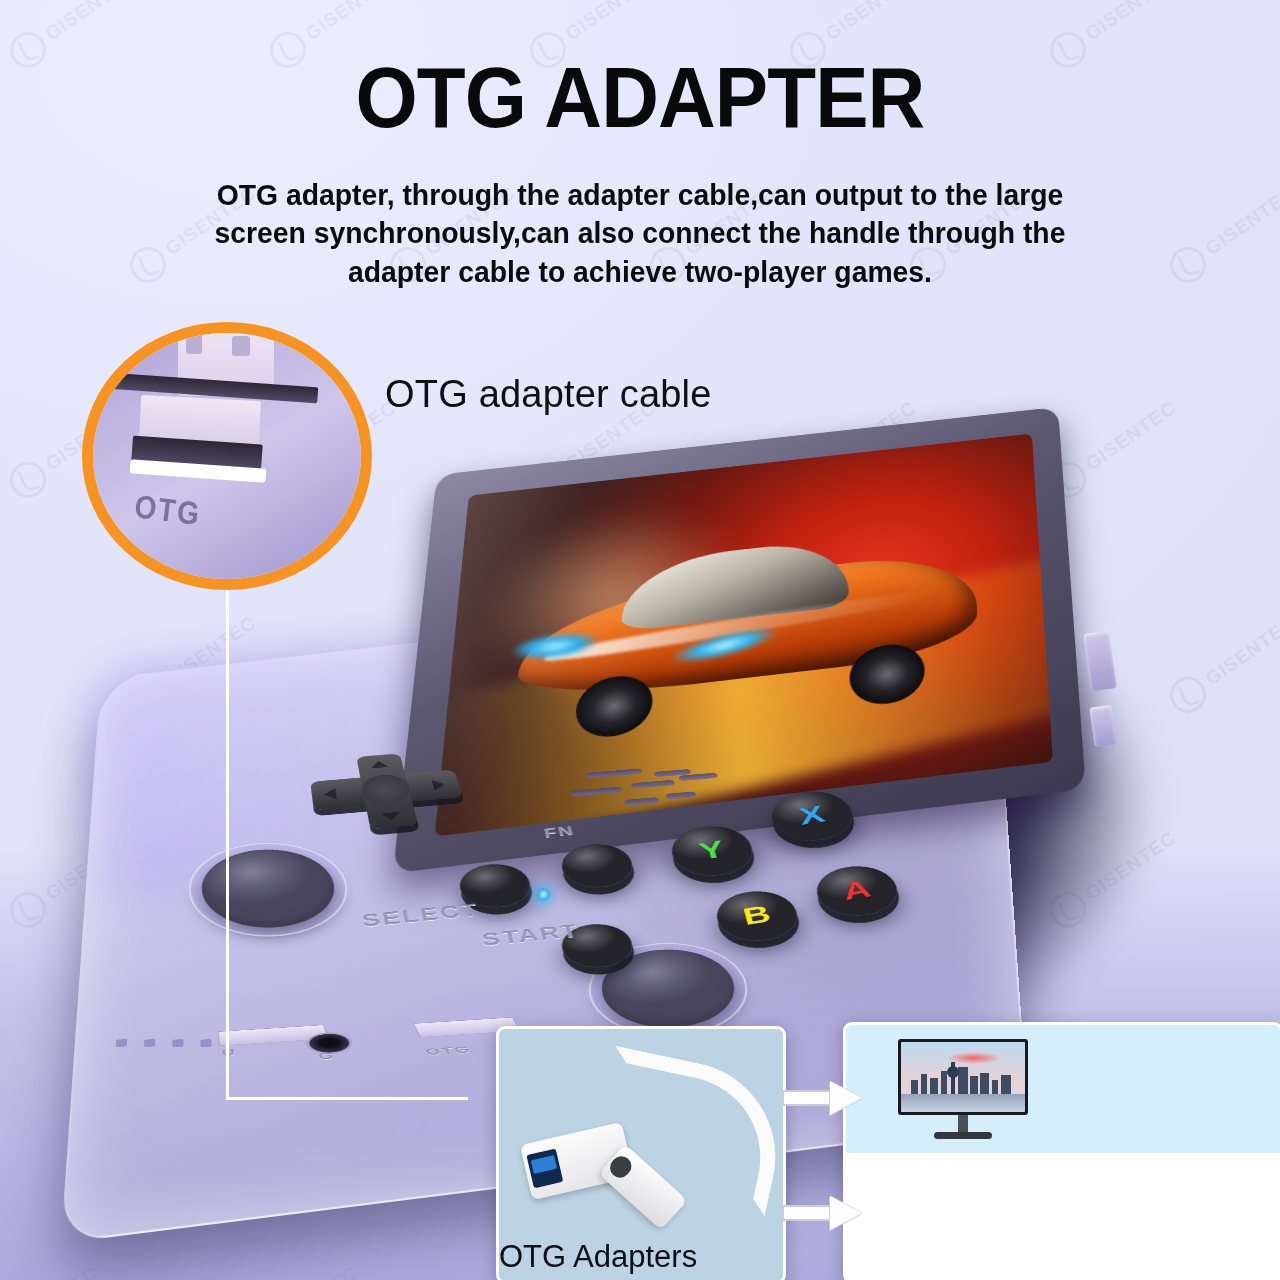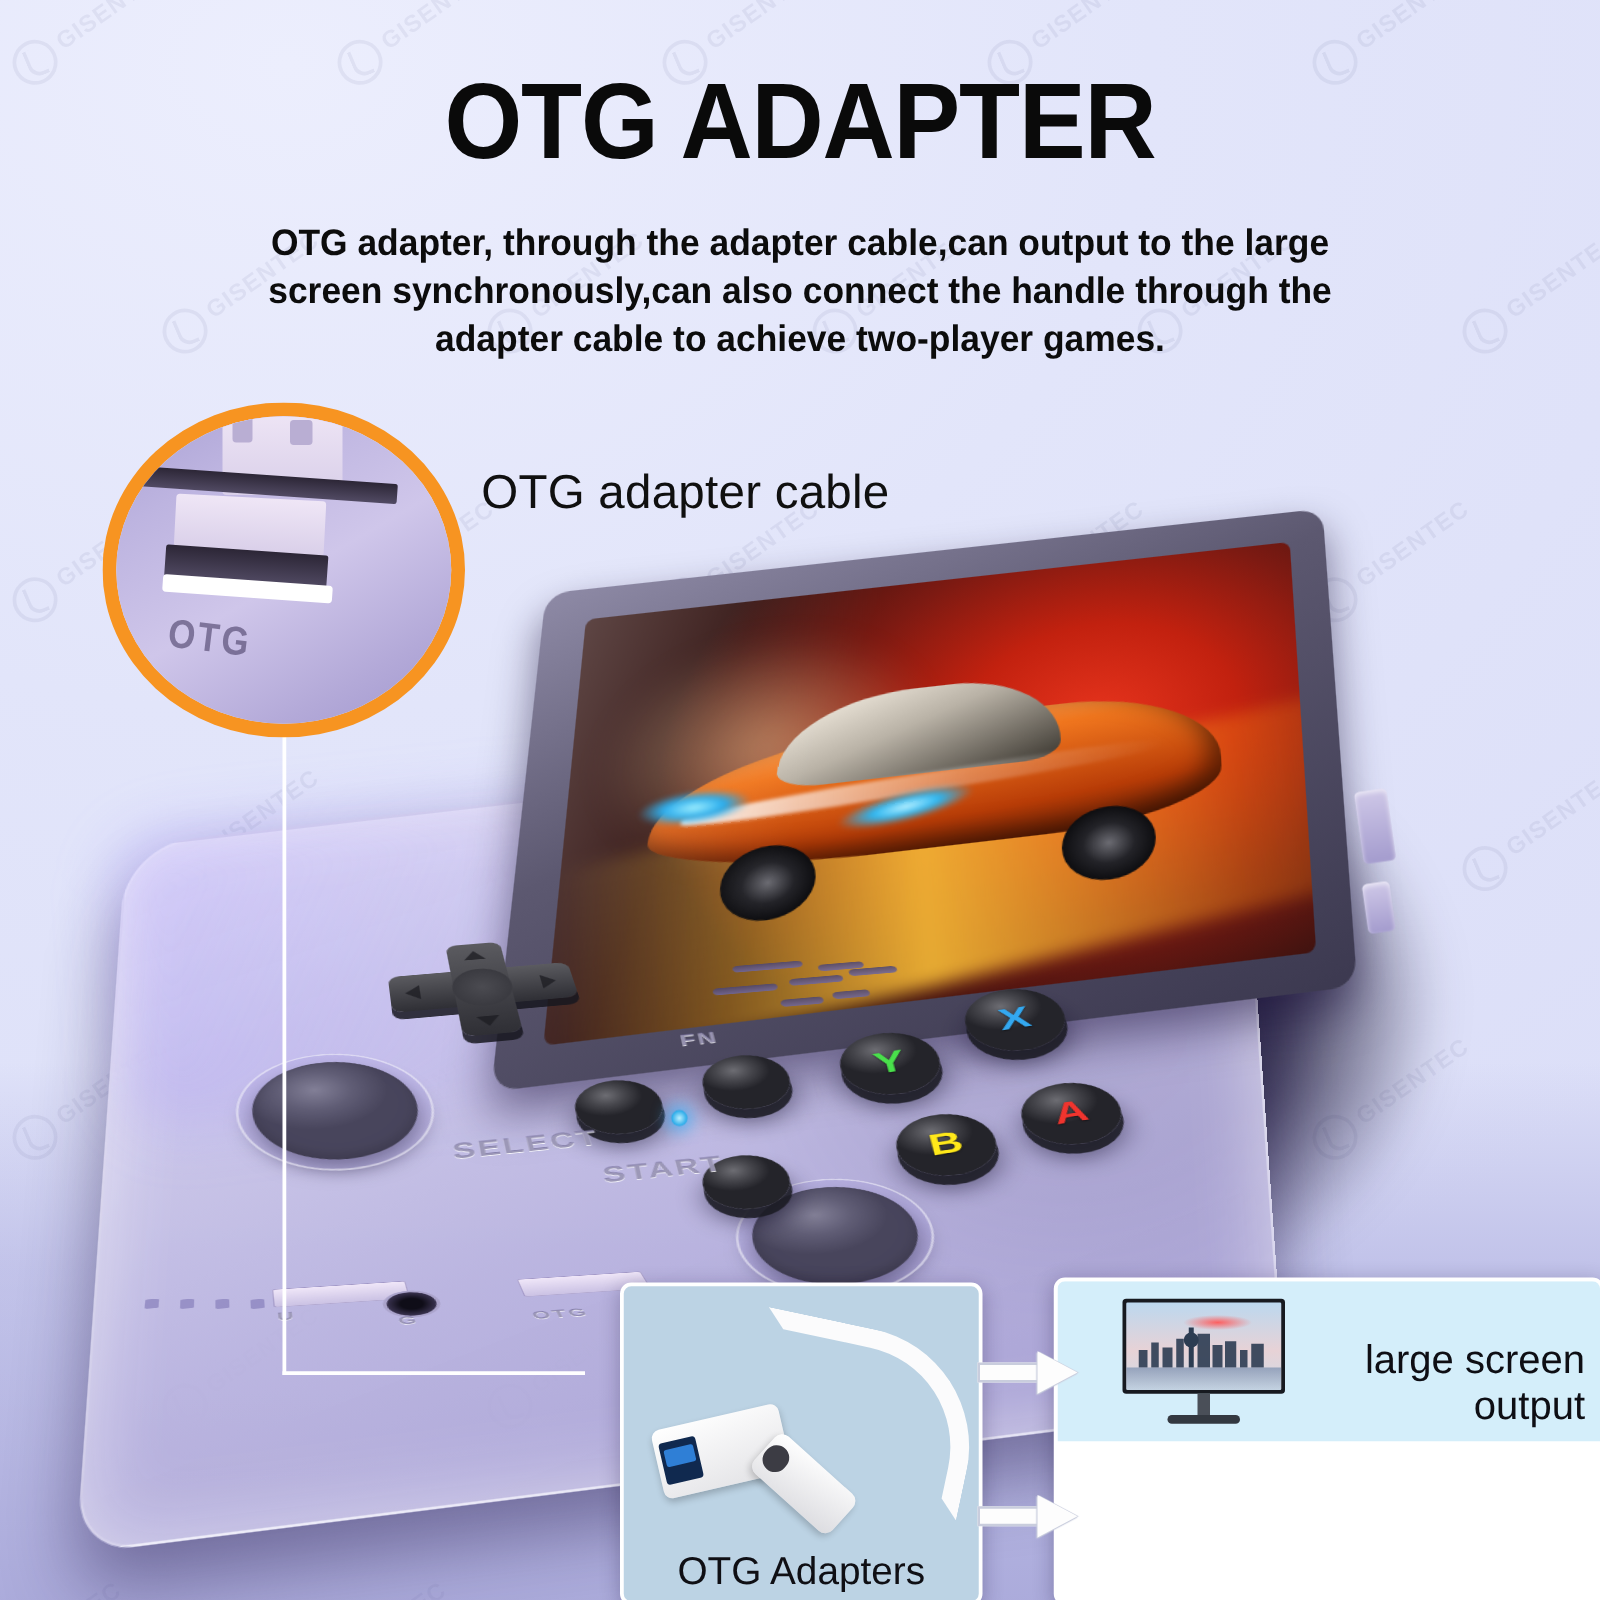--- a/index.html
+++ b/index.html
@@ -244,21 +244,21 @@
     border-radius:4px;box-shadow:inset 0 2px 4px rgba(255,255,255,.6);
   }
   
   .panel{
     position:absolute;background:#fff;border:3px solid #fff;border-radius:9px;
     box-shadow:0 4px 16px rgba(25,15,60,.30);overflow:hidden;z-index:12;
   }
   .panel-left{left:496px;top:1026px;width:284px;height:252px;background:#bcd3e4;}
   .panel-right{left:843px;top:1022px;width:434px;height:256px;background:#fff;}
   .pl-caption{
-    position:absolute;left:0;right:0;bottom:6px;text-align:center;
+    position:absolute;left:0;right:0;bottom:6px;text-align:left;
     font-size:31px;color:#0f0f14;
   }
   .cable{position:absolute;left:16px;top:26px;width:252px;height:182px;}
   .usb-a{
     position:absolute;left:10px;top:78px;width:104px;height:56px;
     background:linear-gradient(170deg,#ffffff,#e3e3e6);
     border-radius:7px;transform:rotate(-13deg);
     box-shadow:0 3px 6px rgba(0,0,0,.22);
   }
   .usb-a-slot{
@@ -657,24 +657,20 @@
               <i style="left:64%;width:7%;height:66%;"></i>
               <i style="left:73%;width:5%;height:44%;"></i>
               <i style="left:81%;width:8%;height:58%;"></i>
             </div>
             <div class="mon-water"></div>
           </div>
         </div>
         <div class="mon-neck"></div>
         <div class="mon-base"></div>
       </div>
-      <div class="pr-text" style="top:44px;">
-        <div>large screen</div>
-        <div>output</div>
-      </div>
     </div>
   </div>
 
   <div class="arrow" style="left:782px;top:1081px;">
     <div class="shaft"></div>
       <div class="head"></div>
   </div>
   <div class="arrow" style="left:782px;top:1196px;">
     <div class="shaft"></div>
       <div class="head"></div>

